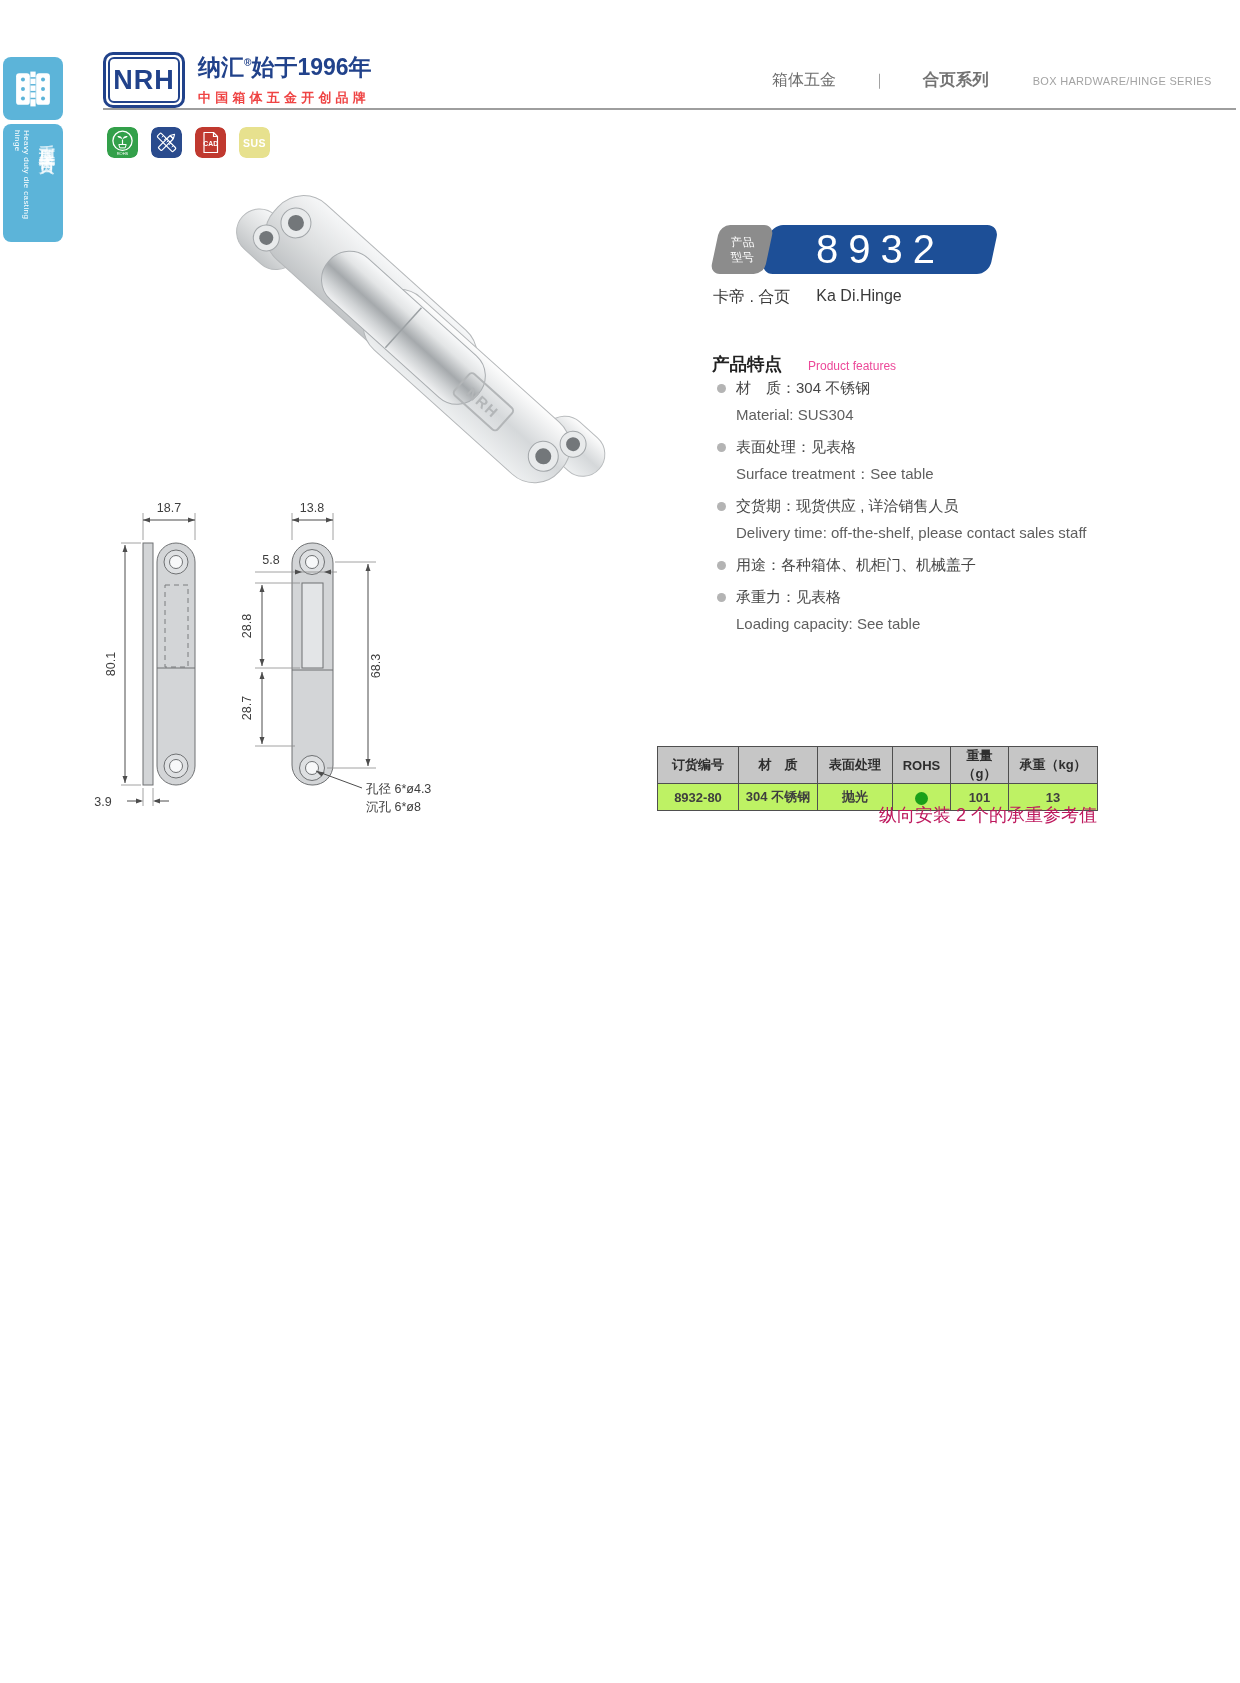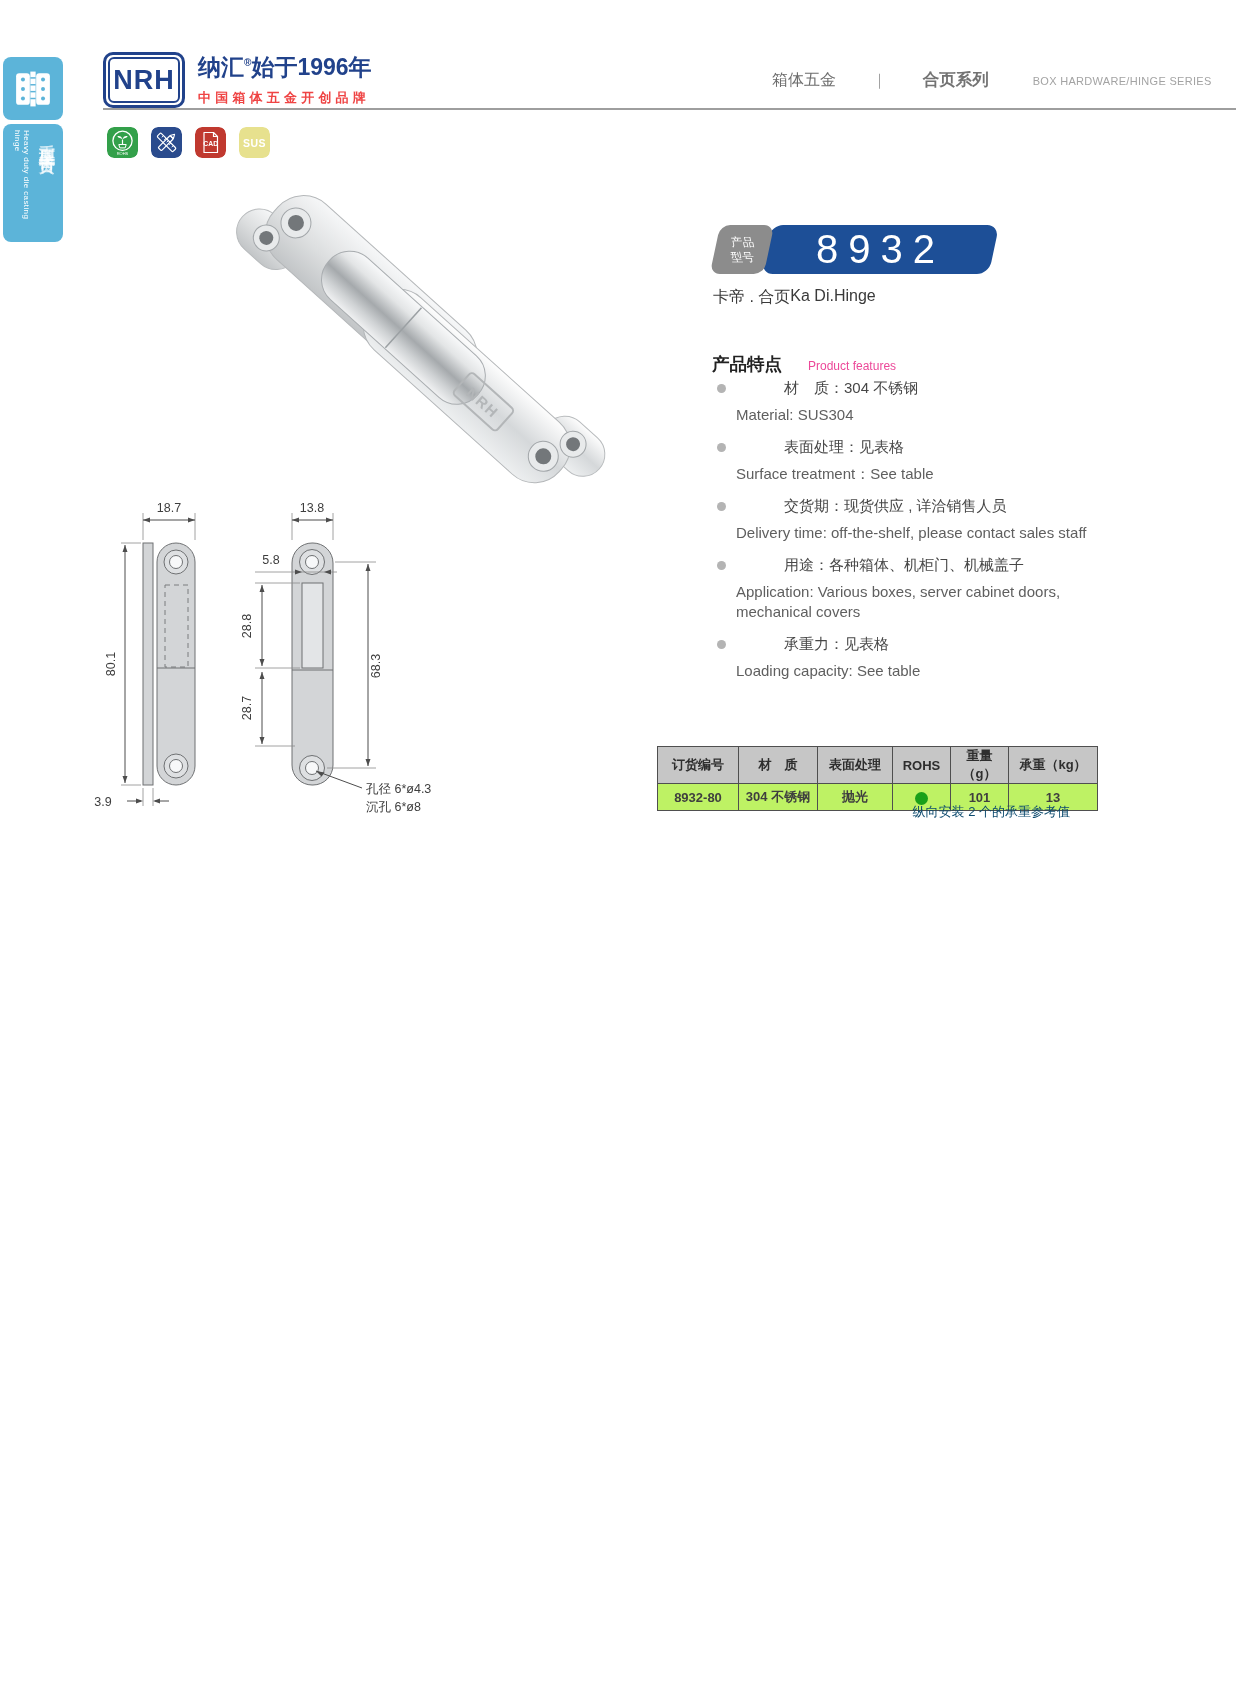--- a/index.html
+++ b/index.html
@@ -38,39 +38,39 @@
   
   .cert{ width:31px; height:31px; border-radius:7px; top:127px; }
 
   
   .tag-gray{ left:715px; top:225px; width:54px; height:49px; background:#8c8c8c; border-radius:10px;
              transform:skewX(-12deg); display:flex; flex-direction:column; align-items:center; justify-content:center; z-index:2; }
   .tag-gray div{ transform:skewX(12deg); color:#fff; font-size:11.5px; line-height:1.3; }
   .tag-blue{ left:766px; top:225px; width:228px; height:49px; background:#1d4f97; border-radius:12px;
              transform:skewX(-12deg); display:flex; align-items:center; justify-content:center; z-index:1; }
   .tag-blue div{ transform:skewX(12deg); color:#fff; font-size:40px; letter-spacing:10px; }
-  .prod-name{ left:713px; top:287px; display:flex; font-size:16px; color:#3a3a3a; }
+  .prod-name{ left:713px; top:287px; display:flex; gap:26px; font-size:16px; color:#3a3a3a; }
 
   
   .feat-head{ left:712px; top:352px; display:flex; align-items:baseline; gap:26px; }
   .feat-head .cn{ font-size:17.5px; font-weight:bold; color:#222; }
   .feat-head .en{ font-size:12px; color:#ec4899; }
   .feat-list{ left:712px; top:378px; width:400px; }
   .feat-item{ position:relative; padding-left:24px; margin-bottom:12px; }
   .feat-item .dot{ position:absolute; left:5px; top:6px; width:9px; height:9px; border-radius:50%; background:#b4b4b4; }
-  .feat-item .cn{ font-size:15px; color:#474747; line-height:20px;margin-left:48px; }
+  .feat-item .cn{ font-size:15px; color:#474747; line-height:20px; }
   .feat-item .en{ font-size:15px; color:#5f5f5f; line-height:20px; margin-top:7px; }
 
   
   .spec{ left:657px; top:746px; border-collapse:collapse; }
   .spec td, .spec th{ border:1px solid #4f4f4f; text-align:center; vertical-align:middle; }
   .spec th{ background:#c6c6c6; font-size:13px; font-weight:600; color:#2e2e2e; height:24px; }
   .spec td{ font-size:13px; color:#3f3f3f; height:27px; background:#bef264;font-weight:bold; }
   .rohs-dot{ display:inline-block; width:13px; height:13px; border-radius:50%; background:#19a019; vertical-align:middle; }
-  .table-note{ left:630px; top:803px; width:440px; text-align:right; font-size:13px; color:#0c4a6e; }
+  .table-note{ left:657px; top:803px; width:440px; text-align:right; font-size:18px; color:#be185d; }
 
   
   .drawing-svg{ left:85px; top:450px; }
   .photo-svg{ left:222px; top:168px; }
 </style>
 </head>
 <body>
 
 <div class="abs side-box side-box1">
   <svg width="38" height="38" viewBox="0 0 36 36">
@@ -222,21 +222,20 @@
     <div class="en">Surface treatment：See table</div>
   </div>
   <div class="feat-item">
     <span class="dot"></span>
     <div class="cn">交货期：现货供应 , 详洽销售人员</div>
     <div class="en">Delivery time: off-the-shelf, please contact sales staff</div>
   </div>
   <div class="feat-item">
     <span class="dot"></span>
     <div class="cn">用途：各种箱体、机柜门、机械盖子</div>
-    <div class="en">Application: Various boxes, server cabinet doors, mechanical covers</div>
   </div>
   <div class="feat-item">
     <span class="dot"></span>
     <div class="cn">承重力：见表格</div>
     <div class="en">Loading capacity: See table</div>
   </div>
 </div>
 
 <table class="abs spec">
   <colgroup>

